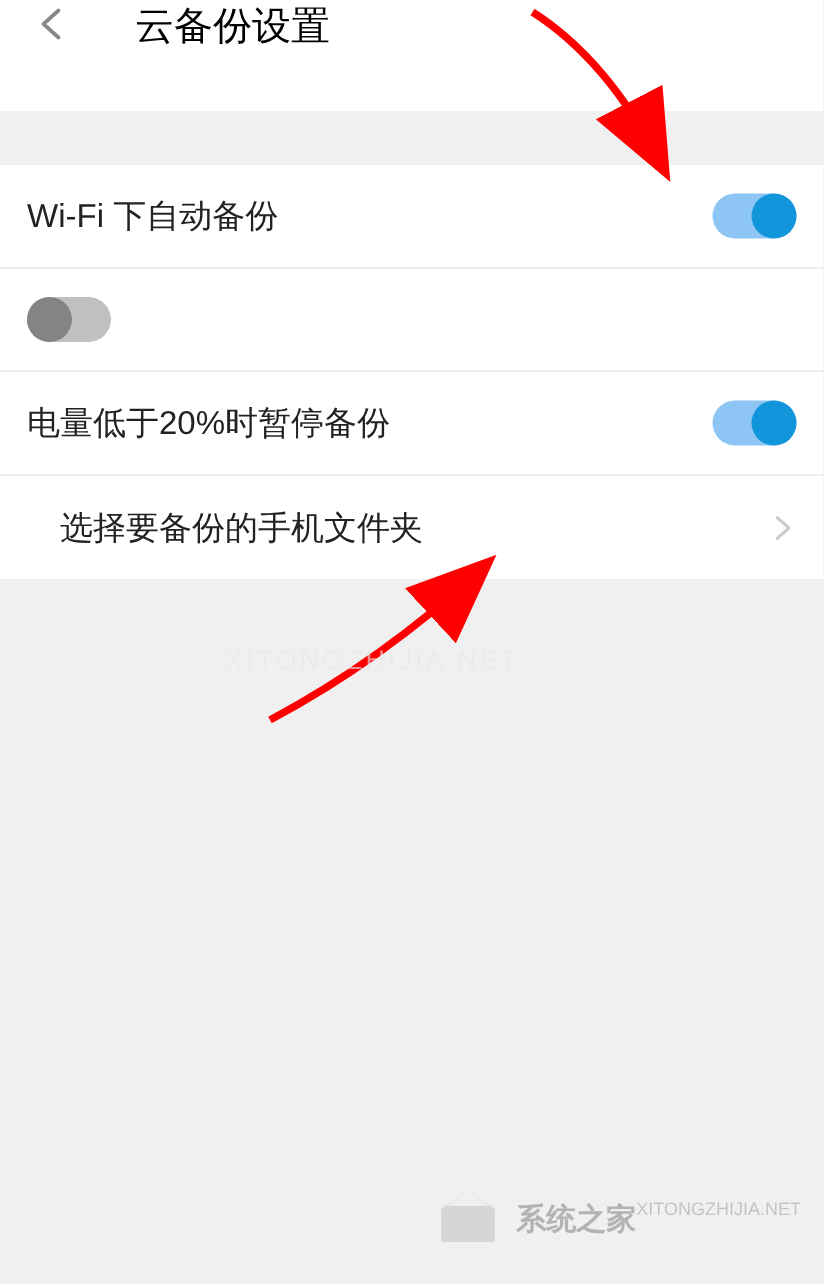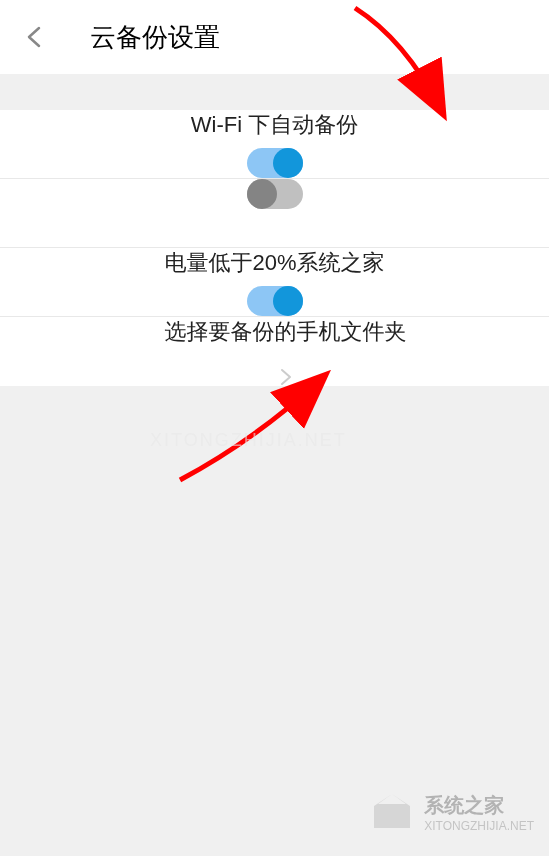--- a/index.html
+++ b/index.html
@@ -11,21 +11,20 @@
       font-family: -apple-system, BlinkMacSystemFont, "Segoe UI", "PingFang SC", "Microsoft YaHei", sans-serif;
       background: #f0f0f0;
       width: 549px;
       height: 856px;
       position: relative;
     }
     .header {
       background: #ffffff;
       height: 74px;
       display: flex;
-      align-items: center;
       padding: 0 18px;
     }
     .back-arrow {
       width: 32px;
       height: 32px;
       display: flex;
       align-items: center;
       justify-content: center;
       cursor: pointer;
     }
@@ -43,21 +42,20 @@
       background: #ffffff;
     }
     .setting-item {
       height: 69px;
       display: flex;
       align-items: center;
       justify-content: space-between;
       padding: 0 18px;
       border-bottom: 1px solid #e8e8e8;
       cursor: pointer;
-      flex-direction: column;
     }
     .setting-item:last-child {
       border-bottom: none;
       padding-left: 40px;
     }
     .setting-label {
       font-size: 22px;
       color: #222222;
     }
     .toggle {
@@ -107,21 +105,21 @@
       align-items: center;
       opacity: 0.5;
     }
     .watermark-logo {
       width: 48px;
       height: 48px;
       margin-right: 8px;
     }
     .watermark-text {
       display: flex;
-      flex-direction: column;
+      flex-direction: row;
       font-size: 14px;
       color: #888888;
     }
     .watermark-title {
       font-size: 20px;
       font-weight: bold;
       color: #777777;
     }
     .watermark-url {
       font-size: 12px;
@@ -159,21 +157,21 @@
     </div>
   </div>
 
   <div class="setting-item">
     <div class="toggle toggle-off">
       <div class="toggle-knob"></div>
     </div>
   </div>
 
   <div class="setting-item">
-    <span class="setting-label">电量低于20%系统之家</span>
+    <span class="setting-label">电量低于20%时暂停备份</span>
     <div class="toggle toggle-on">
       <div class="toggle-knob"></div>
     </div>
   </div>
 
   <div class="setting-item">
     <span class="setting-label">选择要备份的手机文件夹</span>
     <div class="chevron">
       <svg width="14" height="20" viewBox="0 0 14 20">
         <path d="M 3 3 L 11 10 L 3 17" stroke="#cccccc" stroke-width="2" fill="none" stroke-linecap="round" stroke-linejoin="round"></path>

